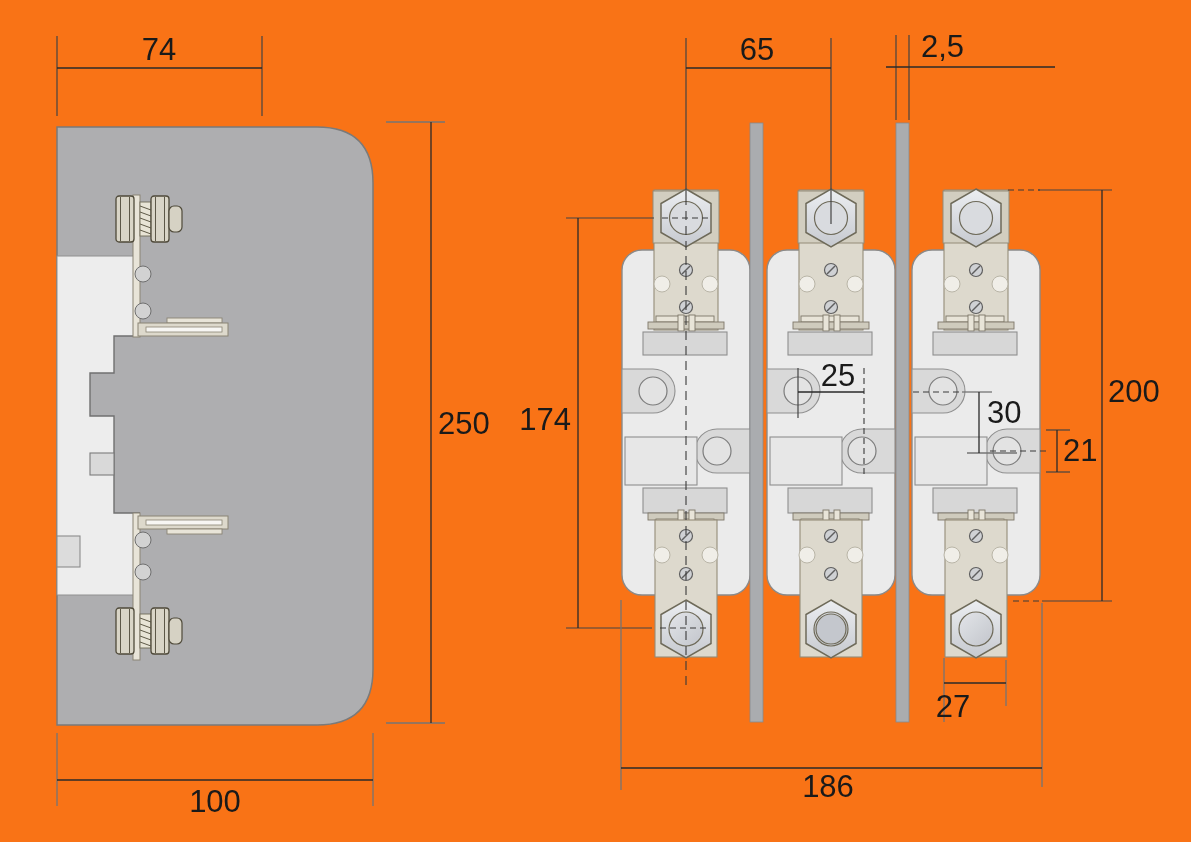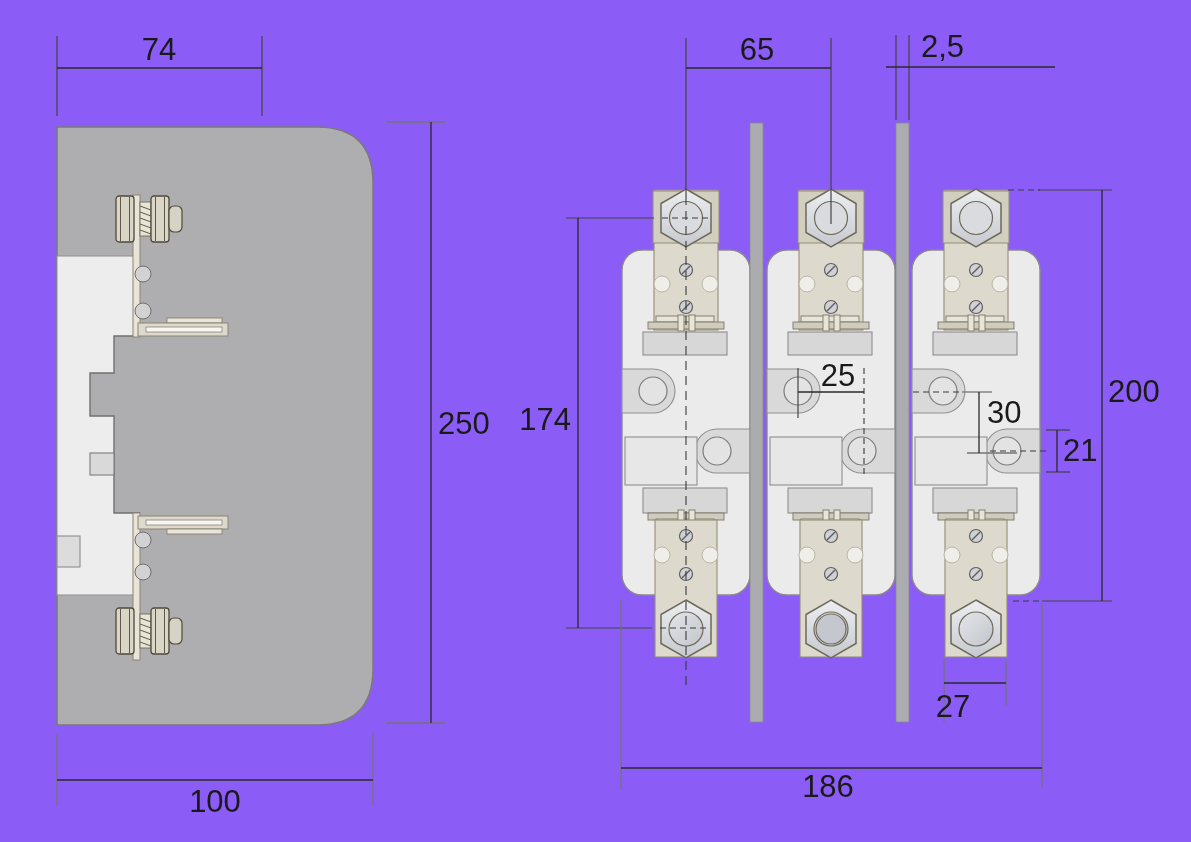--- a/index.html
+++ b/index.html
@@ -1,16 +1,16 @@
 <!DOCTYPE html>
 <html><head>
 <meta charset="utf-8">
 <style>
   html,body{margin:0;padding:0;background:#ffffff;}
-  .page{width:1191px;height:842px;position:relative;background:#8b5cf6;overflow:hidden;}
+  .page{width:1191px;height:842px;position:relative;background:#f97316;overflow:hidden;}
   svg{display:block;}
   text.dim-label{font-family:"Liberation Sans","DejaVu Sans",sans-serif;font-size:31px;fill:#1a1a1a;}
   .dl{stroke:#2a2a2a;stroke-width:1.3;fill:none;}
   .el{stroke:#757575;stroke-width:1.3;fill:none;}
   .elk{stroke:#444444;stroke-width:1.2;fill:none;}
   .cl{stroke:#3a3a3a;stroke-width:1.1;fill:none;stroke-dasharray:9 6;}
   .ch{stroke:#3a3a3a;stroke-width:1.1;fill:none;stroke-dasharray:6 4;}
 </style>
 </head>
 <body>

